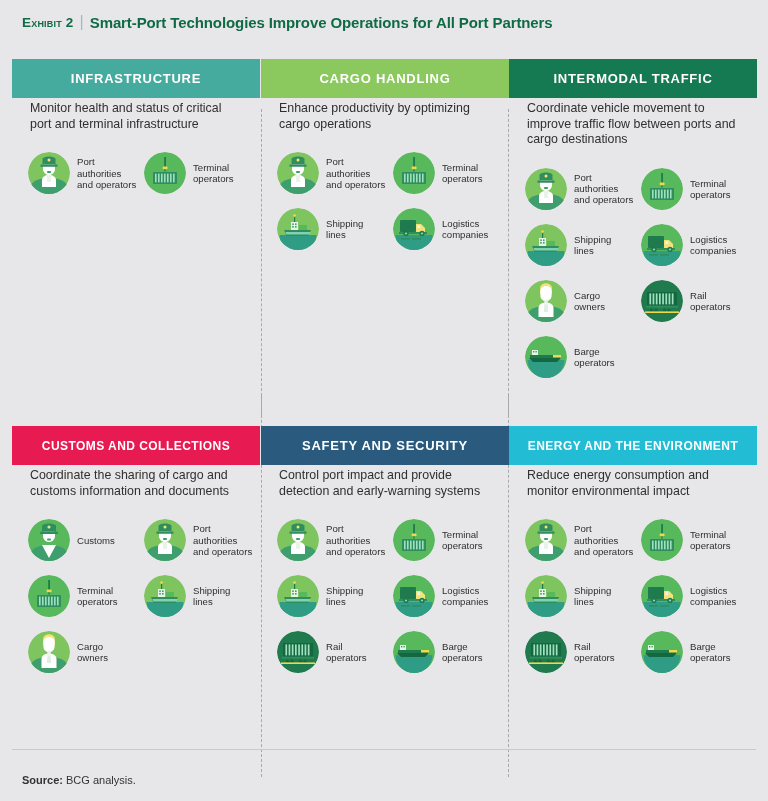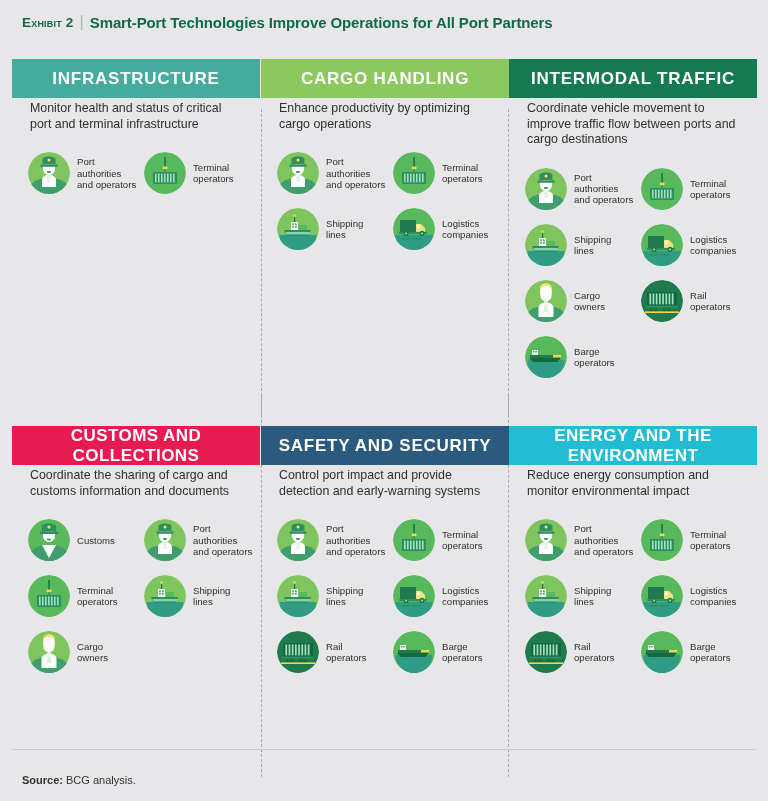--- a/index.html
+++ b/index.html
@@ -31,24 +31,24 @@
   .vsep.v3{left:249px;top:336px;height:382px;}
   .vsep.v4{left:496px;top:336px;height:382px;}
 
   
   .cell{position:absolute;width:248px;}
   .cell.r0{top:0;}
   .cell.r1{top:367px;}
 
   .cat-header{
     height:39px;display:flex;align-items:center;justify-content:center;
-    color:#ffffff;font-weight:bold;font-size:17px;letter-spacing:.75px;
+    color:#ffffff;font-weight:bold;font-size:13px;letter-spacing:.75px;
     text-align:center;
   }
-  .cat-header.wide{letter-spacing:.45px;font-size:17px;}
+  .cat-header.wide{letter-spacing:.45px;font-size:12px;}
 
   .cell-desc{
     margin-top:3px;padding:0 16px 0 18px;
     font-size:12.4px;line-height:15.6px;color:#2f2f2f;
   }
 
   .icon-grid{
     position:relative;margin-top:13px;padding-left:16px;
     display:flex;flex-wrap:wrap;
   }

